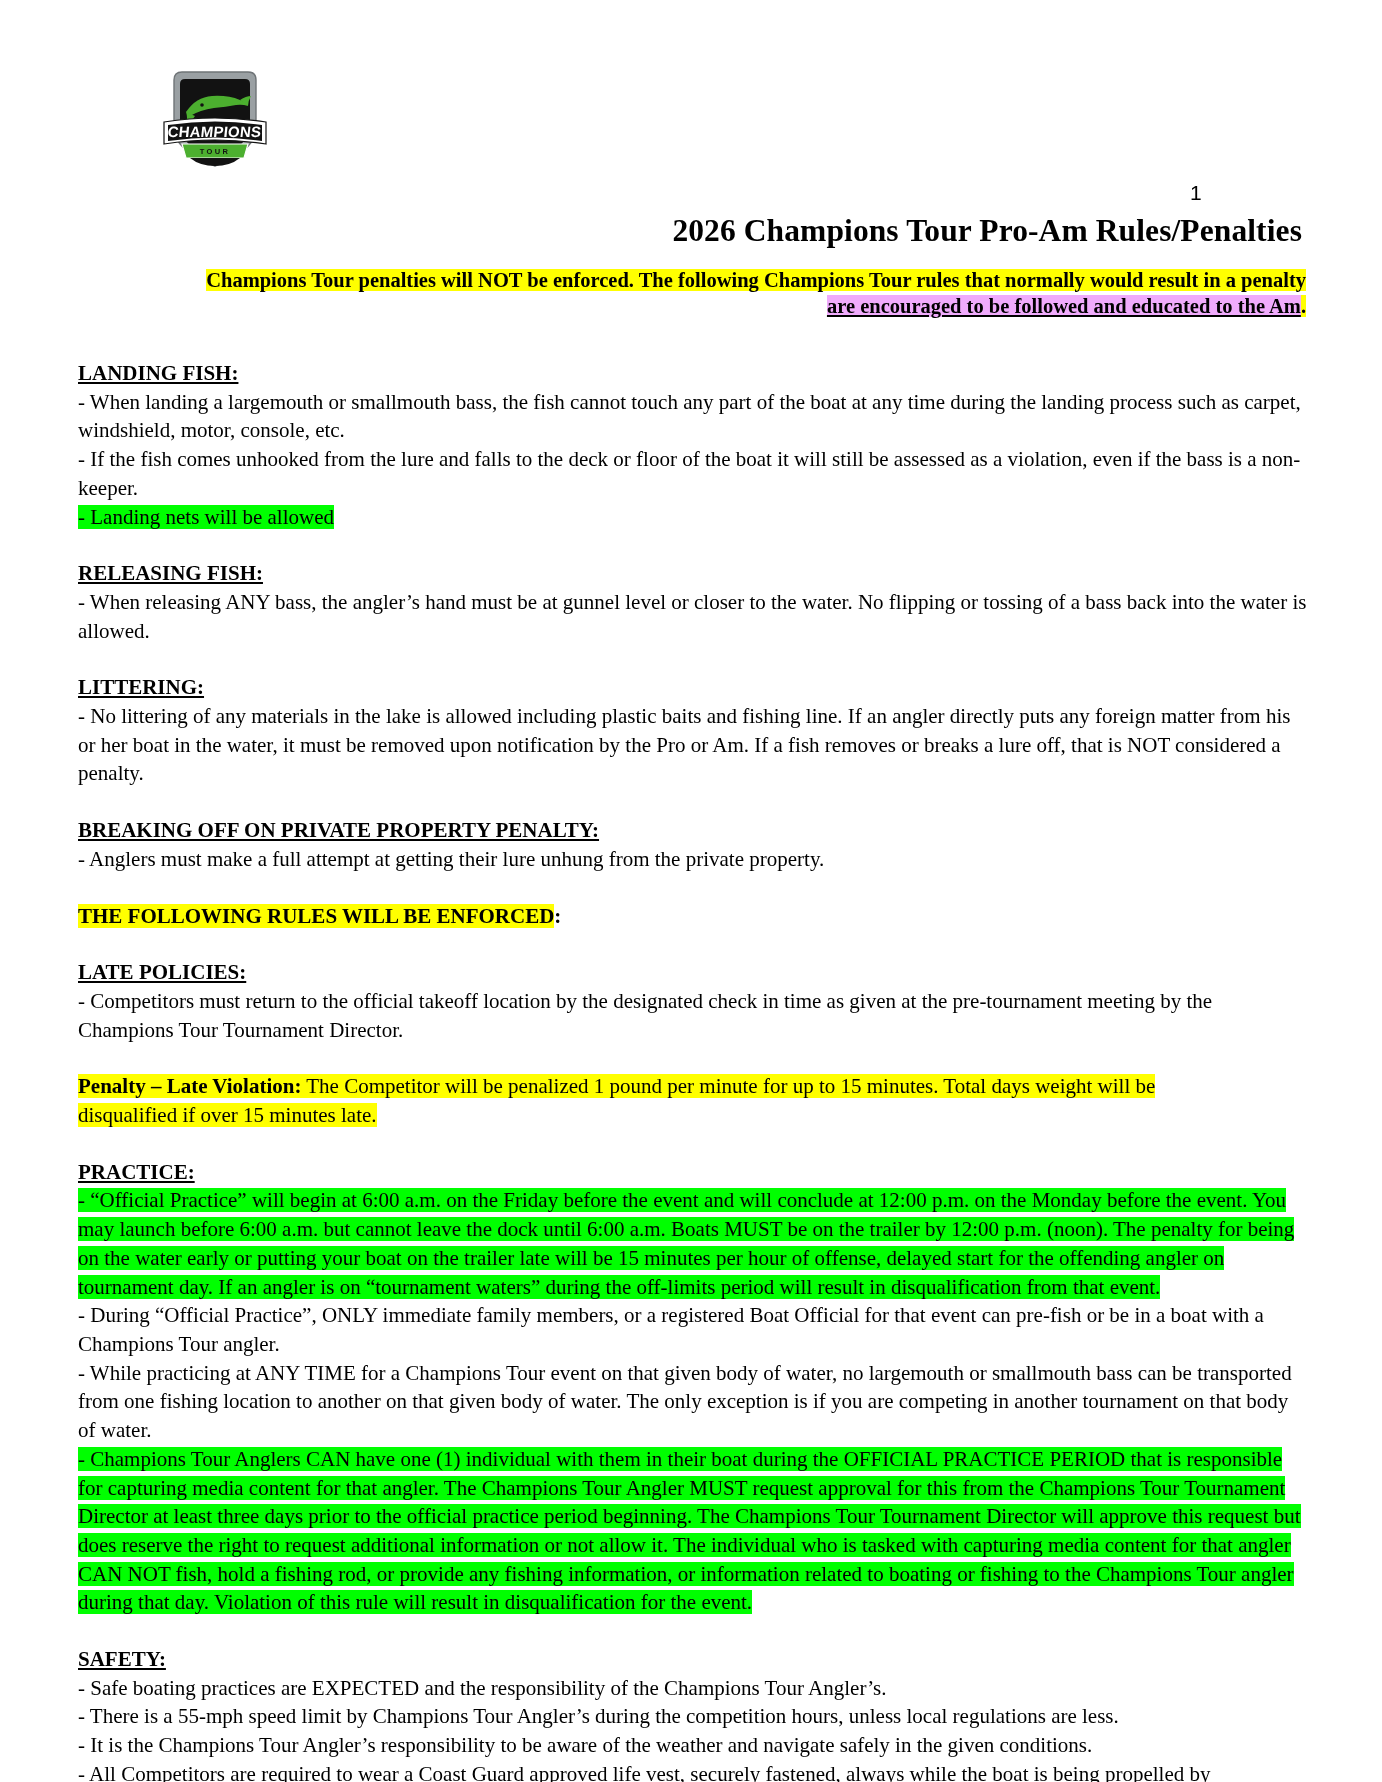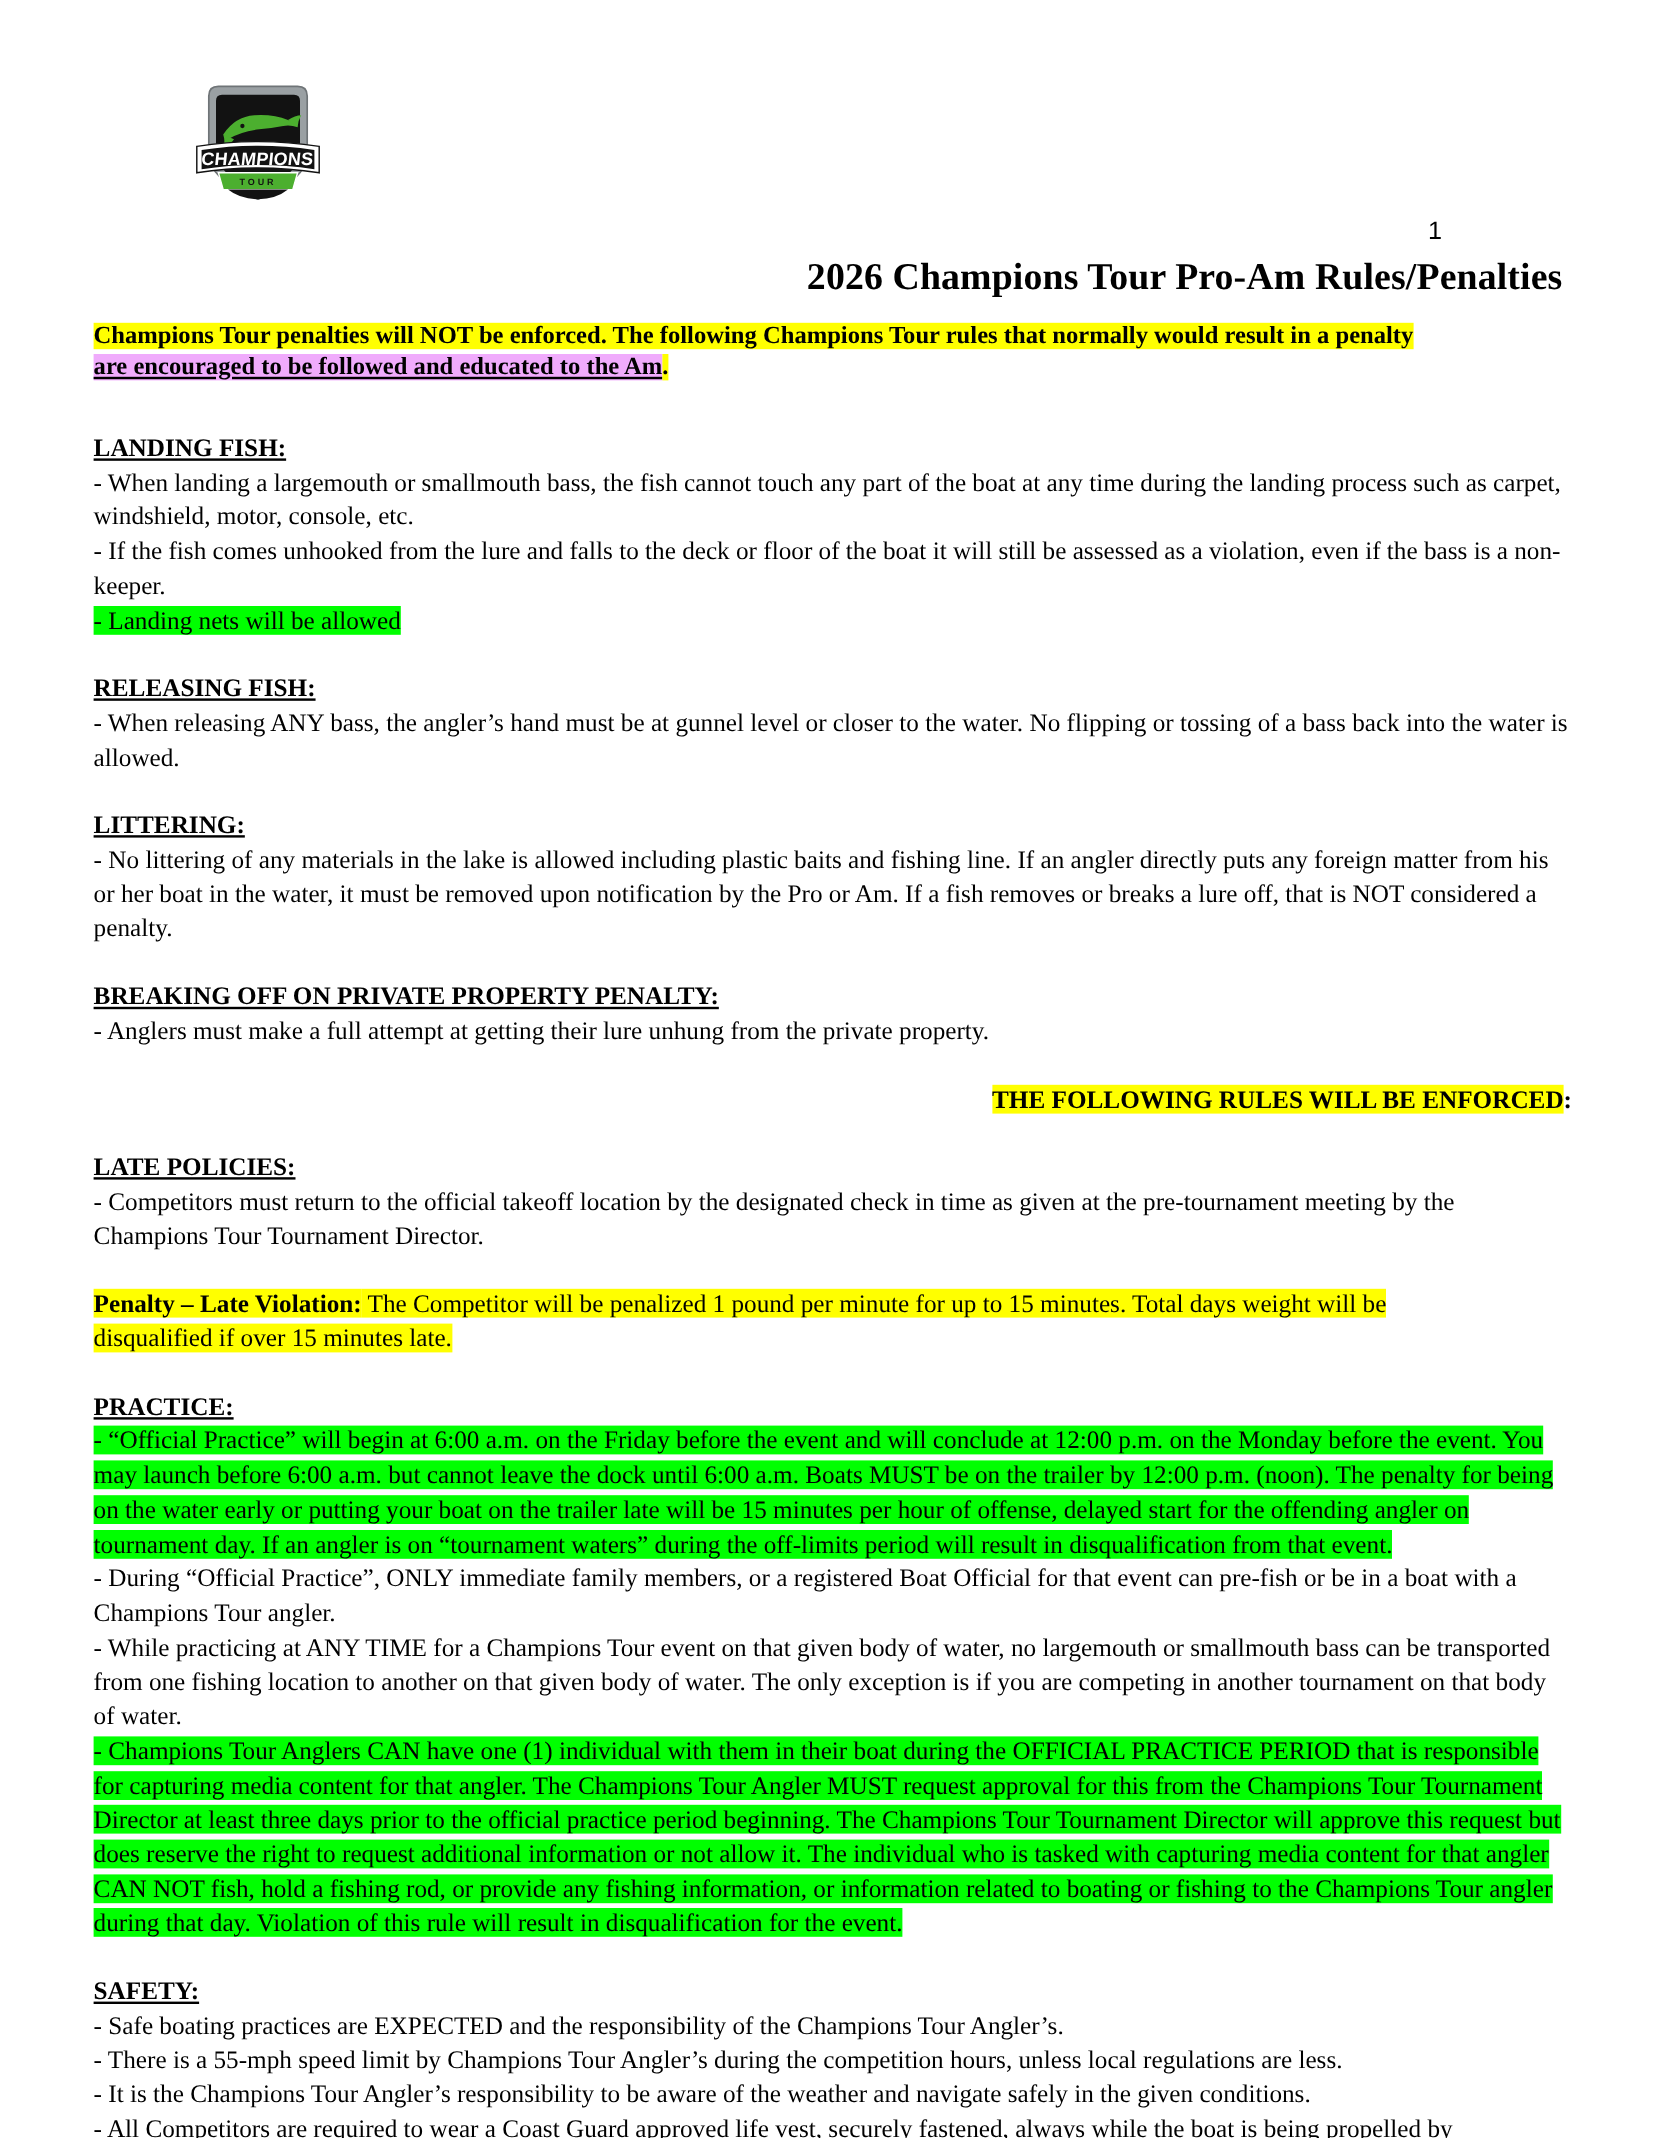--- a/index.html
+++ b/index.html
@@ -50,21 +50,21 @@
     font-weight: bold;
     letter-spacing: 0.1px;
   }
 
   
   .intro {
     position: absolute;
     left: 78px;
     top: 267px;
     width: 1228px;
-    text-align: left;
+    text-align: right;
     font-size: 20.5px;
     font-weight: bold;
     line-height: 1.28;
   }
   .intro .hl { background: #ffff00; }
   .intro .hl-u { background: #f0abfc; text-decoration: underline; }
 
   
   .body {
     position: absolute;
@@ -80,21 +80,21 @@
     text-decoration: underline;
     margin: 0;
   }
   p.para {
     margin: 0;
   }
   .gap-sm { height: 28px; }
   .hl-y { background: #ffff00; }
   .hl-g { background: #00ff00; }
   .centered-banner {
-    text-align: right;
+    text-align: left;
     font-weight: bold;
     margin: 0;
   }
   .indent-block {
     margin: 0 0 0 74px;
     width: 1152px;
   }
   .bold { font-weight: bold; }
   
   .wrap-hl-g { background: #00ff00; box-decoration-break: clone; -webkit-box-decoration-break: clone; }

